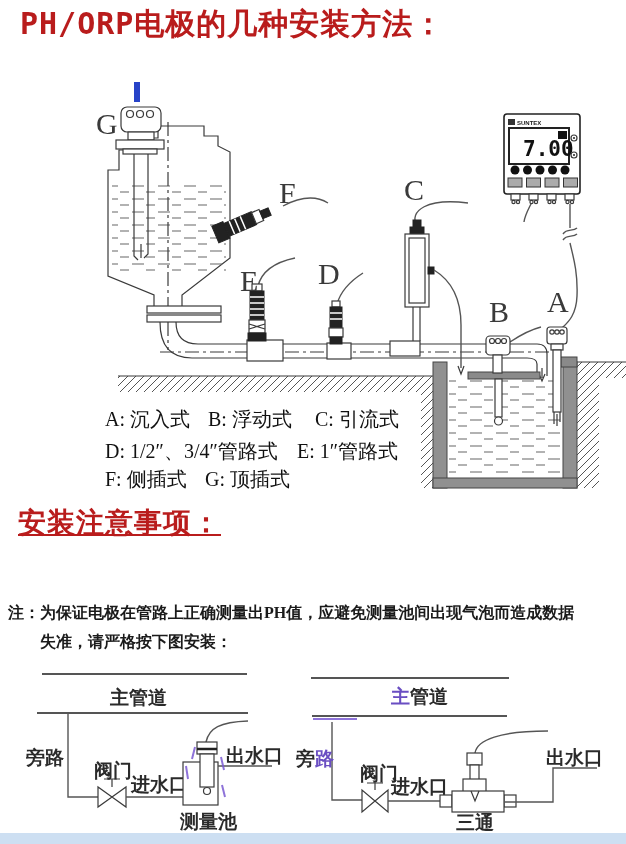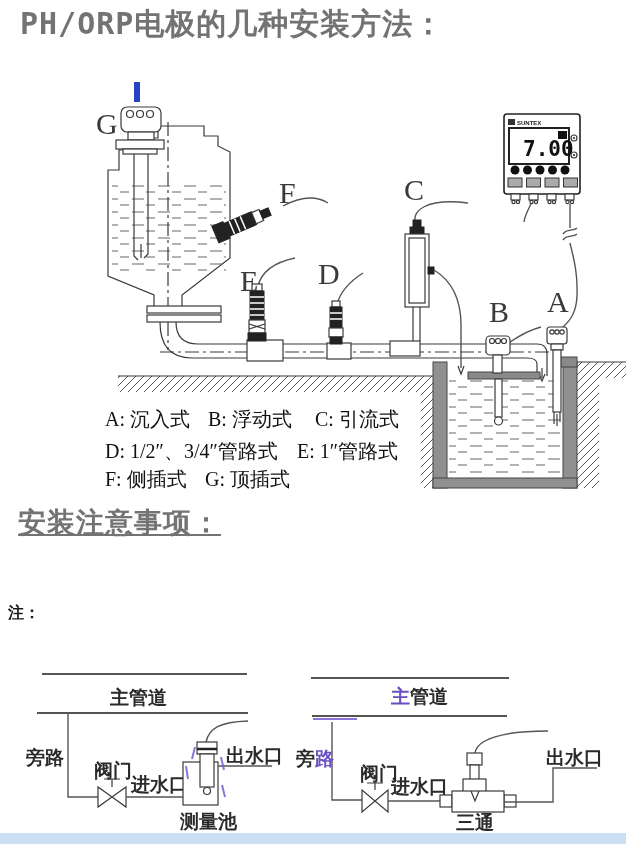--- a/index.html
+++ b/index.html
@@ -1,19 +1,19 @@
 <!DOCTYPE html>
 <html><head>
 <meta charset="utf-8">
 <style>
   html,body{margin:0;padding:0;}
   body{width:626px;height:844px;background:#ffffff;position:relative;overflow:hidden;
        font-family:"Liberation Serif", serif;}
   .abs{position:absolute;}
-  .heading{color:#737373;font-family:"DejaVu Sans Mono","Liberation Sans",sans-serif;
+  .heading{color:#b91c1c;font-family:"DejaVu Sans Mono","Liberation Sans",sans-serif;
            font-weight:bold;letter-spacing:1px;white-space:nowrap;}
   #main-title{left:20px;top:4px;font-size:30px;}
   #section-title{left:18px;top:504px;font-size:28px;text-decoration:underline;}
   #note{left:8px;top:598px;width:612px;font-size:16px;font-weight:bold;
         line-height:29px;color:#1a1a1a;display:flex;}
   #note .prefix{flex:0 0 30px;}
   #note .body{flex:1;}
   #bottom-bar{left:0;top:833px;width:626px;height:11px;background:#cddff2;}
   svg{position:absolute;left:0;display:block;}
   svg text{font-family:"Liberation Serif",serif;fill:#2a2a2a;}
@@ -217,21 +217,22 @@
     <text class="legend-t" x="105" y="486">F: 侧插式</text>
     <text class="legend-t" x="205" y="486">G: 顶插式</text>
   </g>
 </svg>
 
 <div id="section-title" class="abs heading">安装注意事项：</div>
 
 <div id="note" class="abs">
   <span class="prefix">注：</span>
   <span class="body">
-    <br>
+    <span>为保证电极在管路上正确测量出PH值，应避免测量池间出现气泡而造成数据</span><br>
+    <span>失准，请严格按下图安装：</span>
   </span>
 </div>
 
 <svg width="626" height="180" viewBox="0 655 626 180" style="top:655px;">
 
   <g>
     <path class="pipe" d="M42,674 H247 M37,713 H248"></path>
     <text class="lbl" x="110" y="704">主管道</text>
     <path class="thin" d="M68,713 V797 H98"></path>
     <text class="lbl" x="26" y="764">旁路</text>

